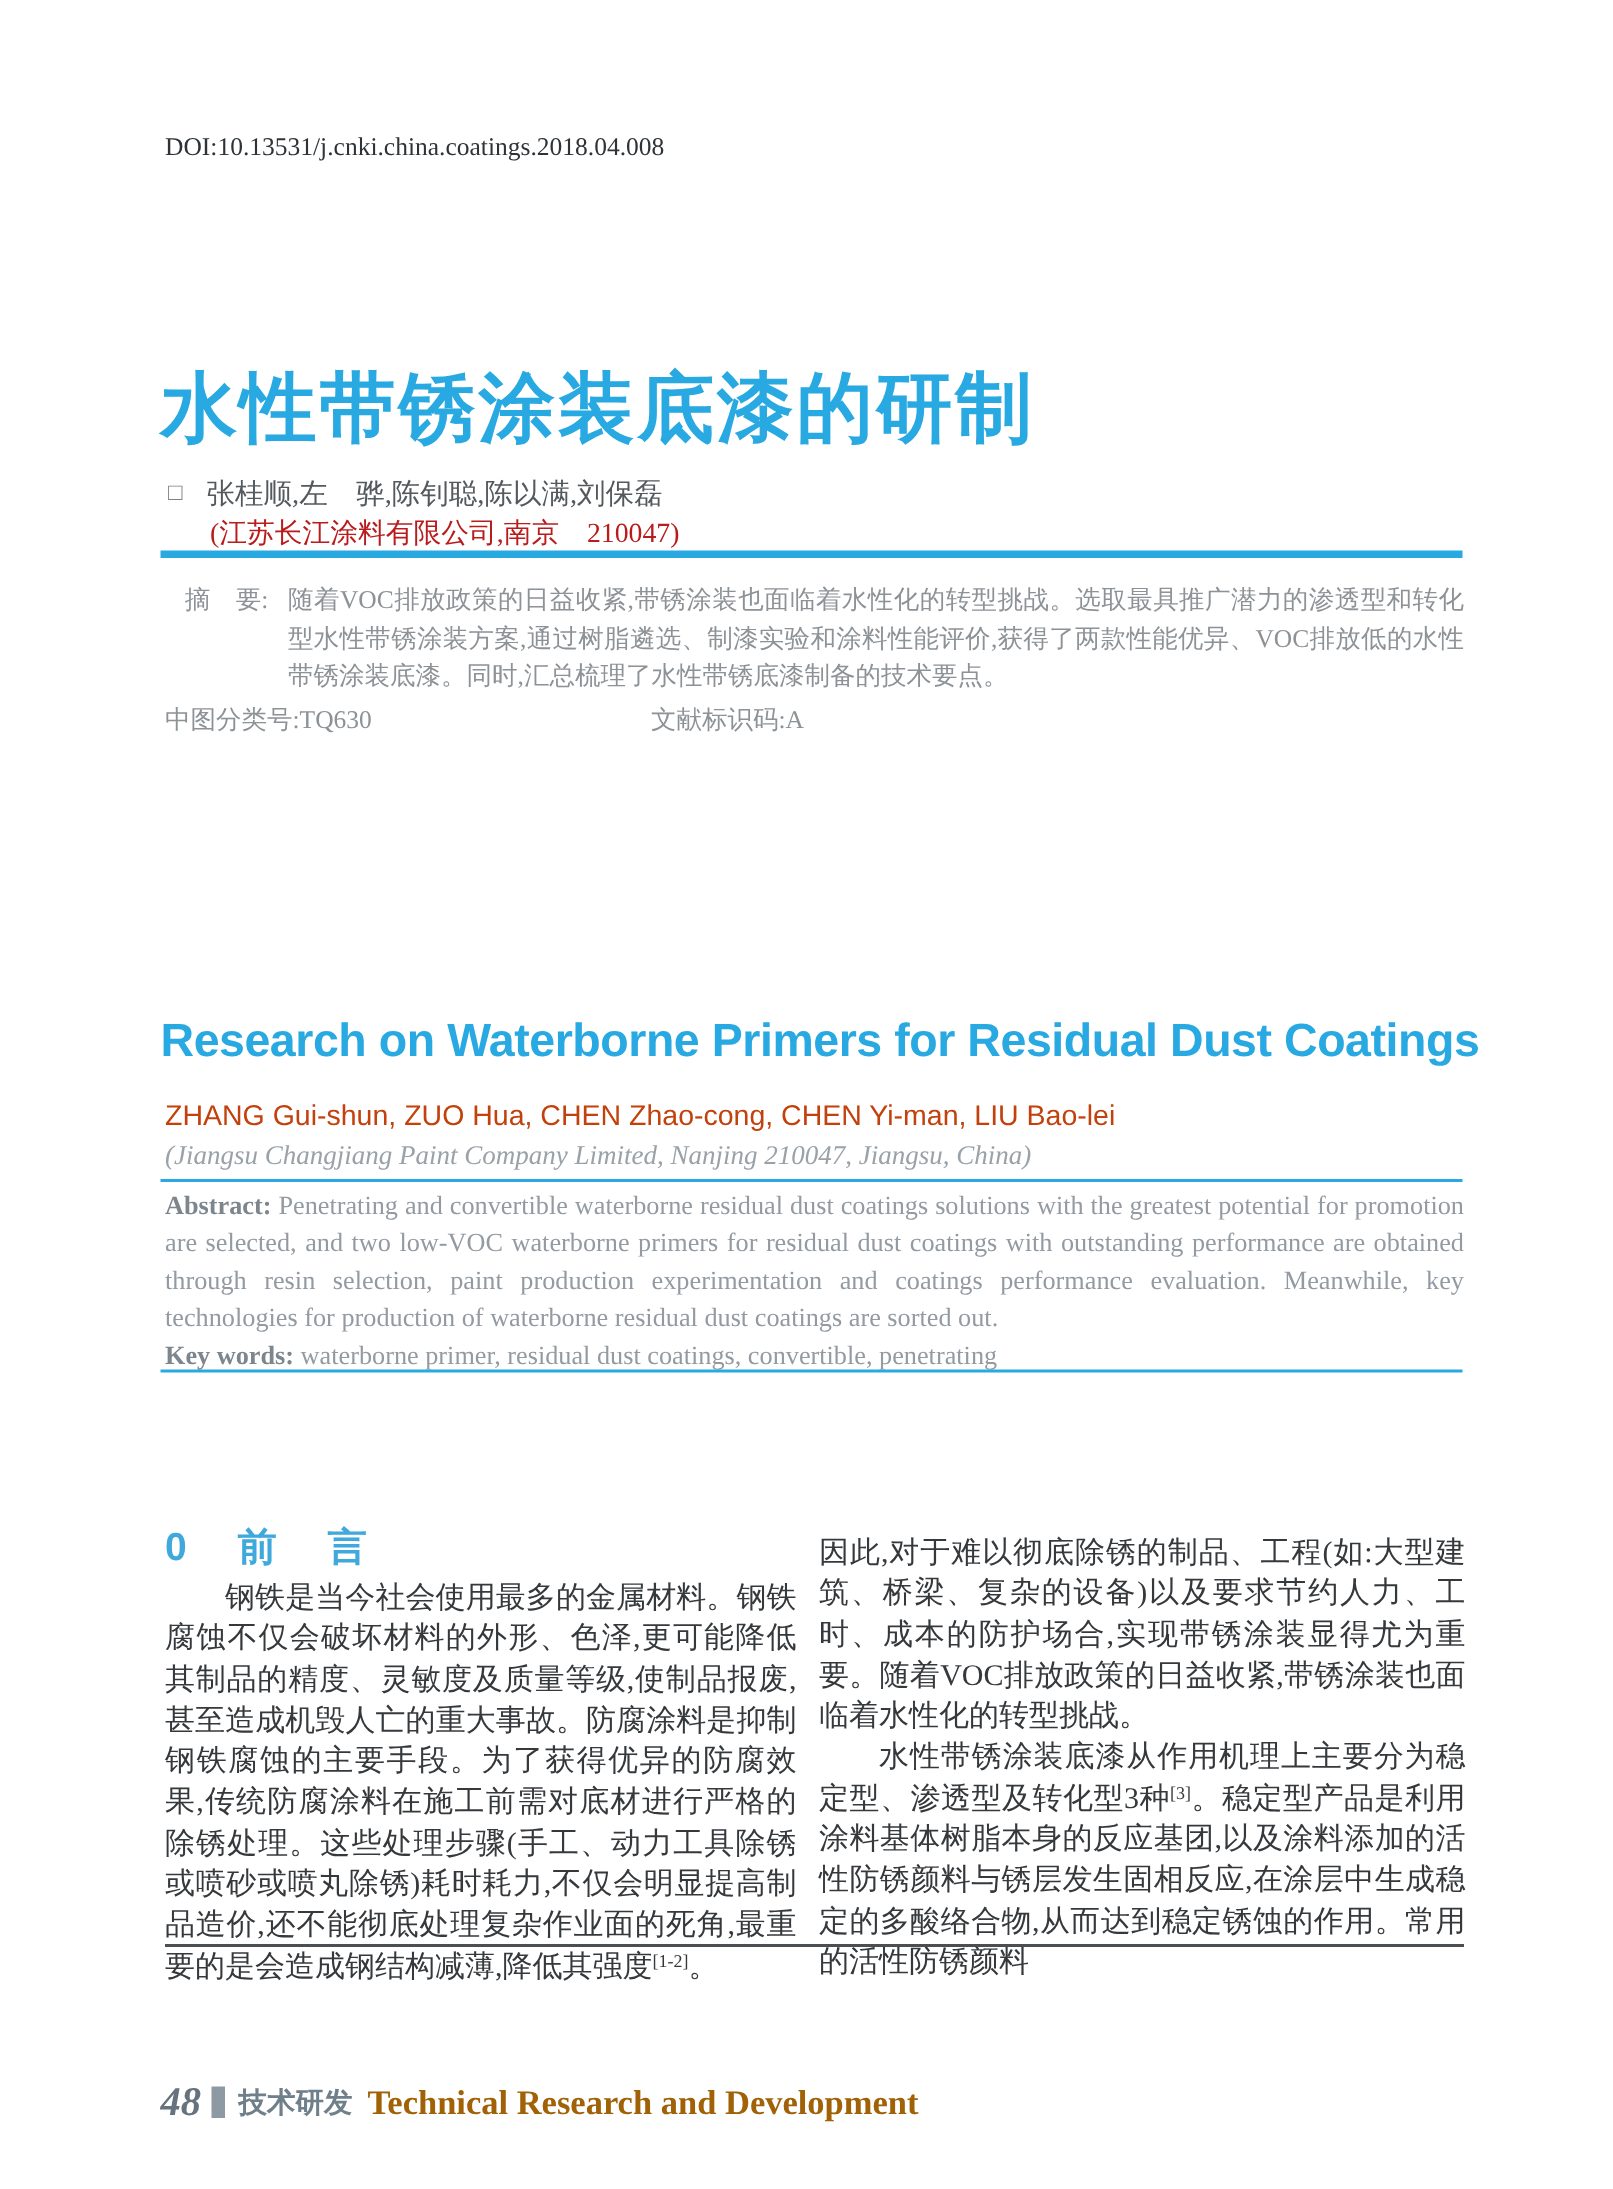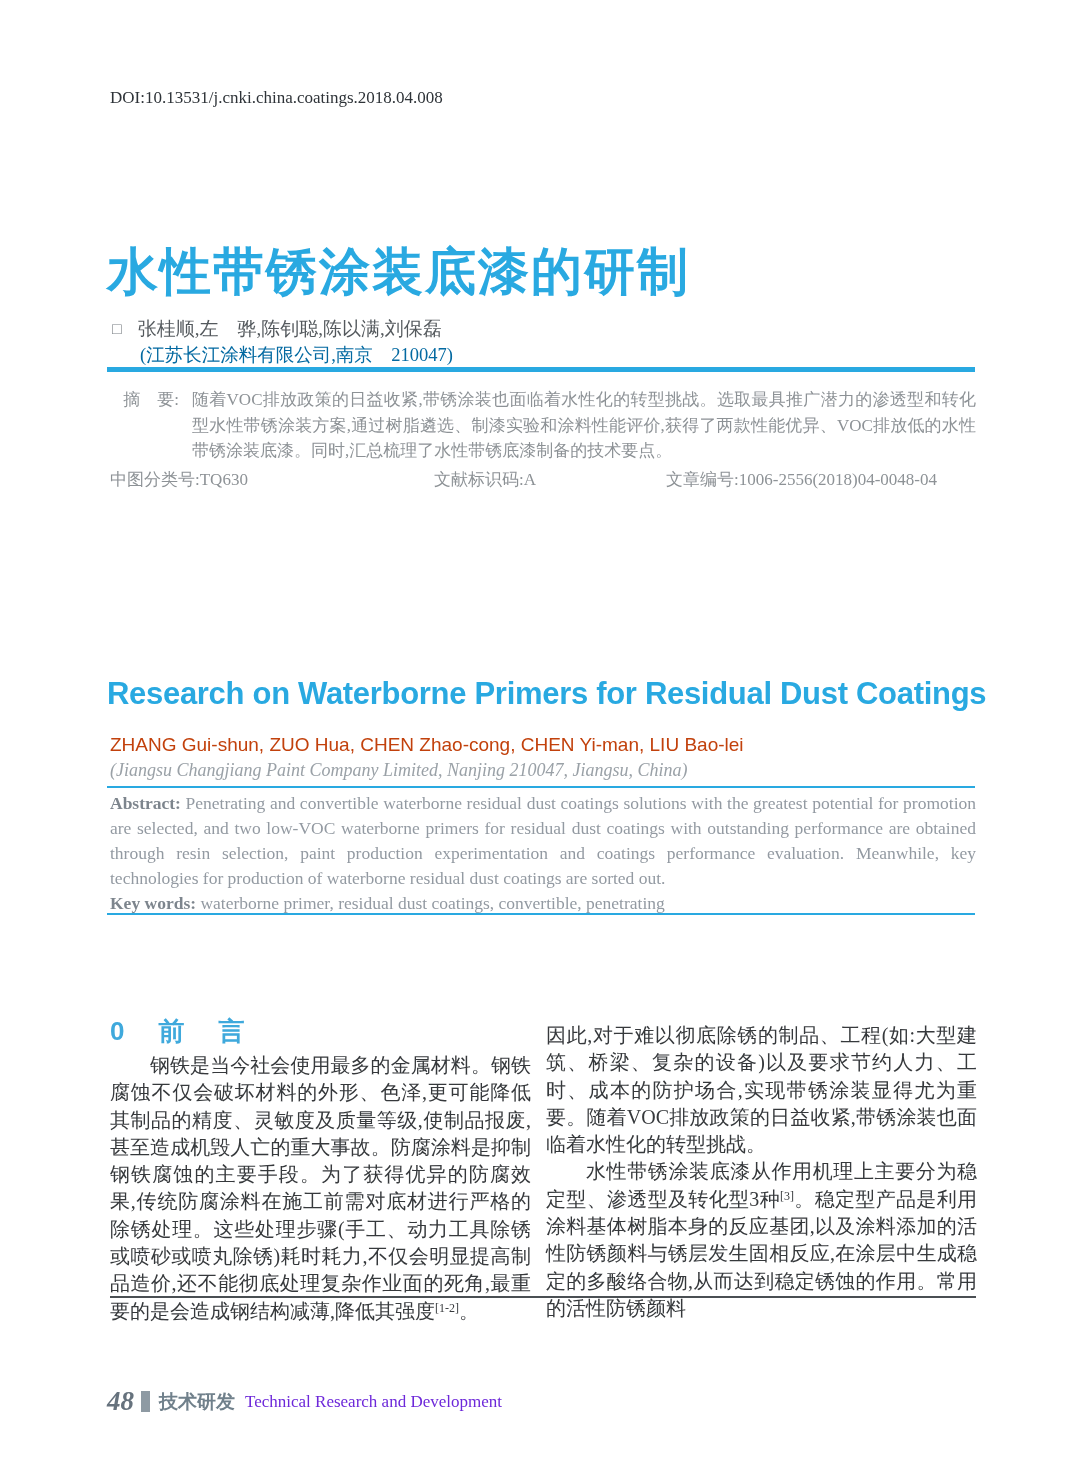--- a/index.html
+++ b/index.html
@@ -27,21 +27,21 @@
     position:absolute; left:107px; top:238px;
     font-family:"Liberation Sans", sans-serif; font-weight:bold;
     font-size:51px; letter-spacing:2px; color:#29A9E1;
   }
   .authors-row {
     position:absolute; left:112px; top:316px; display:flex; align-items:center;
     font-size:19px; color:#54595d;
   }
   .authors-row .marker { font-size:16px; color:#7c8287; margin-right:16px; }
   .affiliation-cn {
-    position:absolute; left:140px; top:342px; font-size:18.5px; color:#0369a1;
+    position:absolute; left:140px; top:342px; font-size:18.5px; color:#b91c1c;
   }
   .rule-thick { position:absolute; left:107px; top:367px; width:868px; height:5px; background:#29A9E1; }
   
   .cn-abstract {
     position:absolute; left:110px; top:387px; width:866px;
     color:#8d9296; font-size:17px; line-height:25.5px;
   }
   .abs-row { display:flex; }
   .abs-label { flex:none; width:82px;text-align:center; }
   .abs-text { flex:1; text-align:justify; }
@@ -89,21 +89,21 @@
   .footnote-rule { position:absolute; left:110px; top:1296px; width:866px; height:2px; background:#4a4f53; }
   .footnote {
     position:absolute; left:112px; top:1302px; width:864px;
     font-size:17px; line-height:26.5px; color:#8c9195;
   }
   
   .page-footer { position:absolute; left:107px; top:1386px; display:flex; align-items:center; }
   .pf-num { font-family:"Liberation Serif", serif; font-style:italic; font-weight:bold; font-size:27px; color:#66727d; }
   .pf-bar { width:9px; height:21px; background:#8e9aa3; margin:0 9px 0 7px; }
   .pf-cn { font-size:19px; font-weight:bold; color:#70808b; margin-right:10px; }
-  .pf-en { font-family:"Liberation Serif", serif; font-weight:normal; font-size:17px; color:#6d28d9; }
+  .pf-en { font-family:"Liberation Serif", serif; font-weight:bold; font-size:23px; color:#a16207; }
 </style>
 </head>
 <body>
 
 <div class="page">
 
   <div class="doi">DOI:10.13531/j.cnki.china.coatings.2018.04.008</div>
 
   <h1 class="cn-title" style="margin:0;">水性带锈涂装底漆的研制</h1>
   <div class="authors-row">
@@ -114,21 +114,20 @@
   <div class="rule-thick"></div>
 
   <div class="cn-abstract">
     <div class="abs-row">
       <span class="abs-label">摘　要:</span>
       <span class="abs-text">随着VOC排放政策的日益收紧,带锈涂装也面临着水性化的转型挑战。选取最具推广潜力的渗透型和转化型水性带锈涂装方案,通过树脂遴选、制漆实验和涂料性能评价,获得了两款性能优异、VOC排放低的水性带锈涂装底漆。同时,汇总梳理了水性带锈底漆制备的技术要点。</span>
     </div>
     <div class="class-row">
       <span class="clc">中图分类号:TQ630</span>
       <span class="doc-code">文献标识码:A</span>
-      <span class="article-no">文章编号:1006-2556(2018)04-0048-04</span>
     </div>
   </div>
 
   <h2 class="en-title" style="margin:0;">Research on Waterborne Primers for Residual Dust Coatings</h2>
   <div class="en-authors">ZHANG Gui-shun, ZUO Hua, CHEN Zhao-cong, CHEN Yi-man, LIU Bao-lei</div>
   <div class="en-affil">(Jiangsu Changjiang Paint Company Limited, Nanjing 210047, Jiangsu, China)</div>
   <div class="rule-thin-a"></div>
   <div class="en-abstract">
     <div><b>Abstract:</b><span> Penetrating and convertible waterborne residual dust coatings solutions with the greatest potential for promotion are selected, and two low-VOC waterborne primers for residual dust coatings with outstanding performance are obtained through resin selection, paint production experimentation and coatings performance evaluation. Meanwhile, key technologies for production of waterborne residual dust coatings are sorted out.</span></div>
     <div class="en-kw"><b>Key words:</b><span> waterborne primer, residual dust coatings, convertible, penetrating</span></div>

